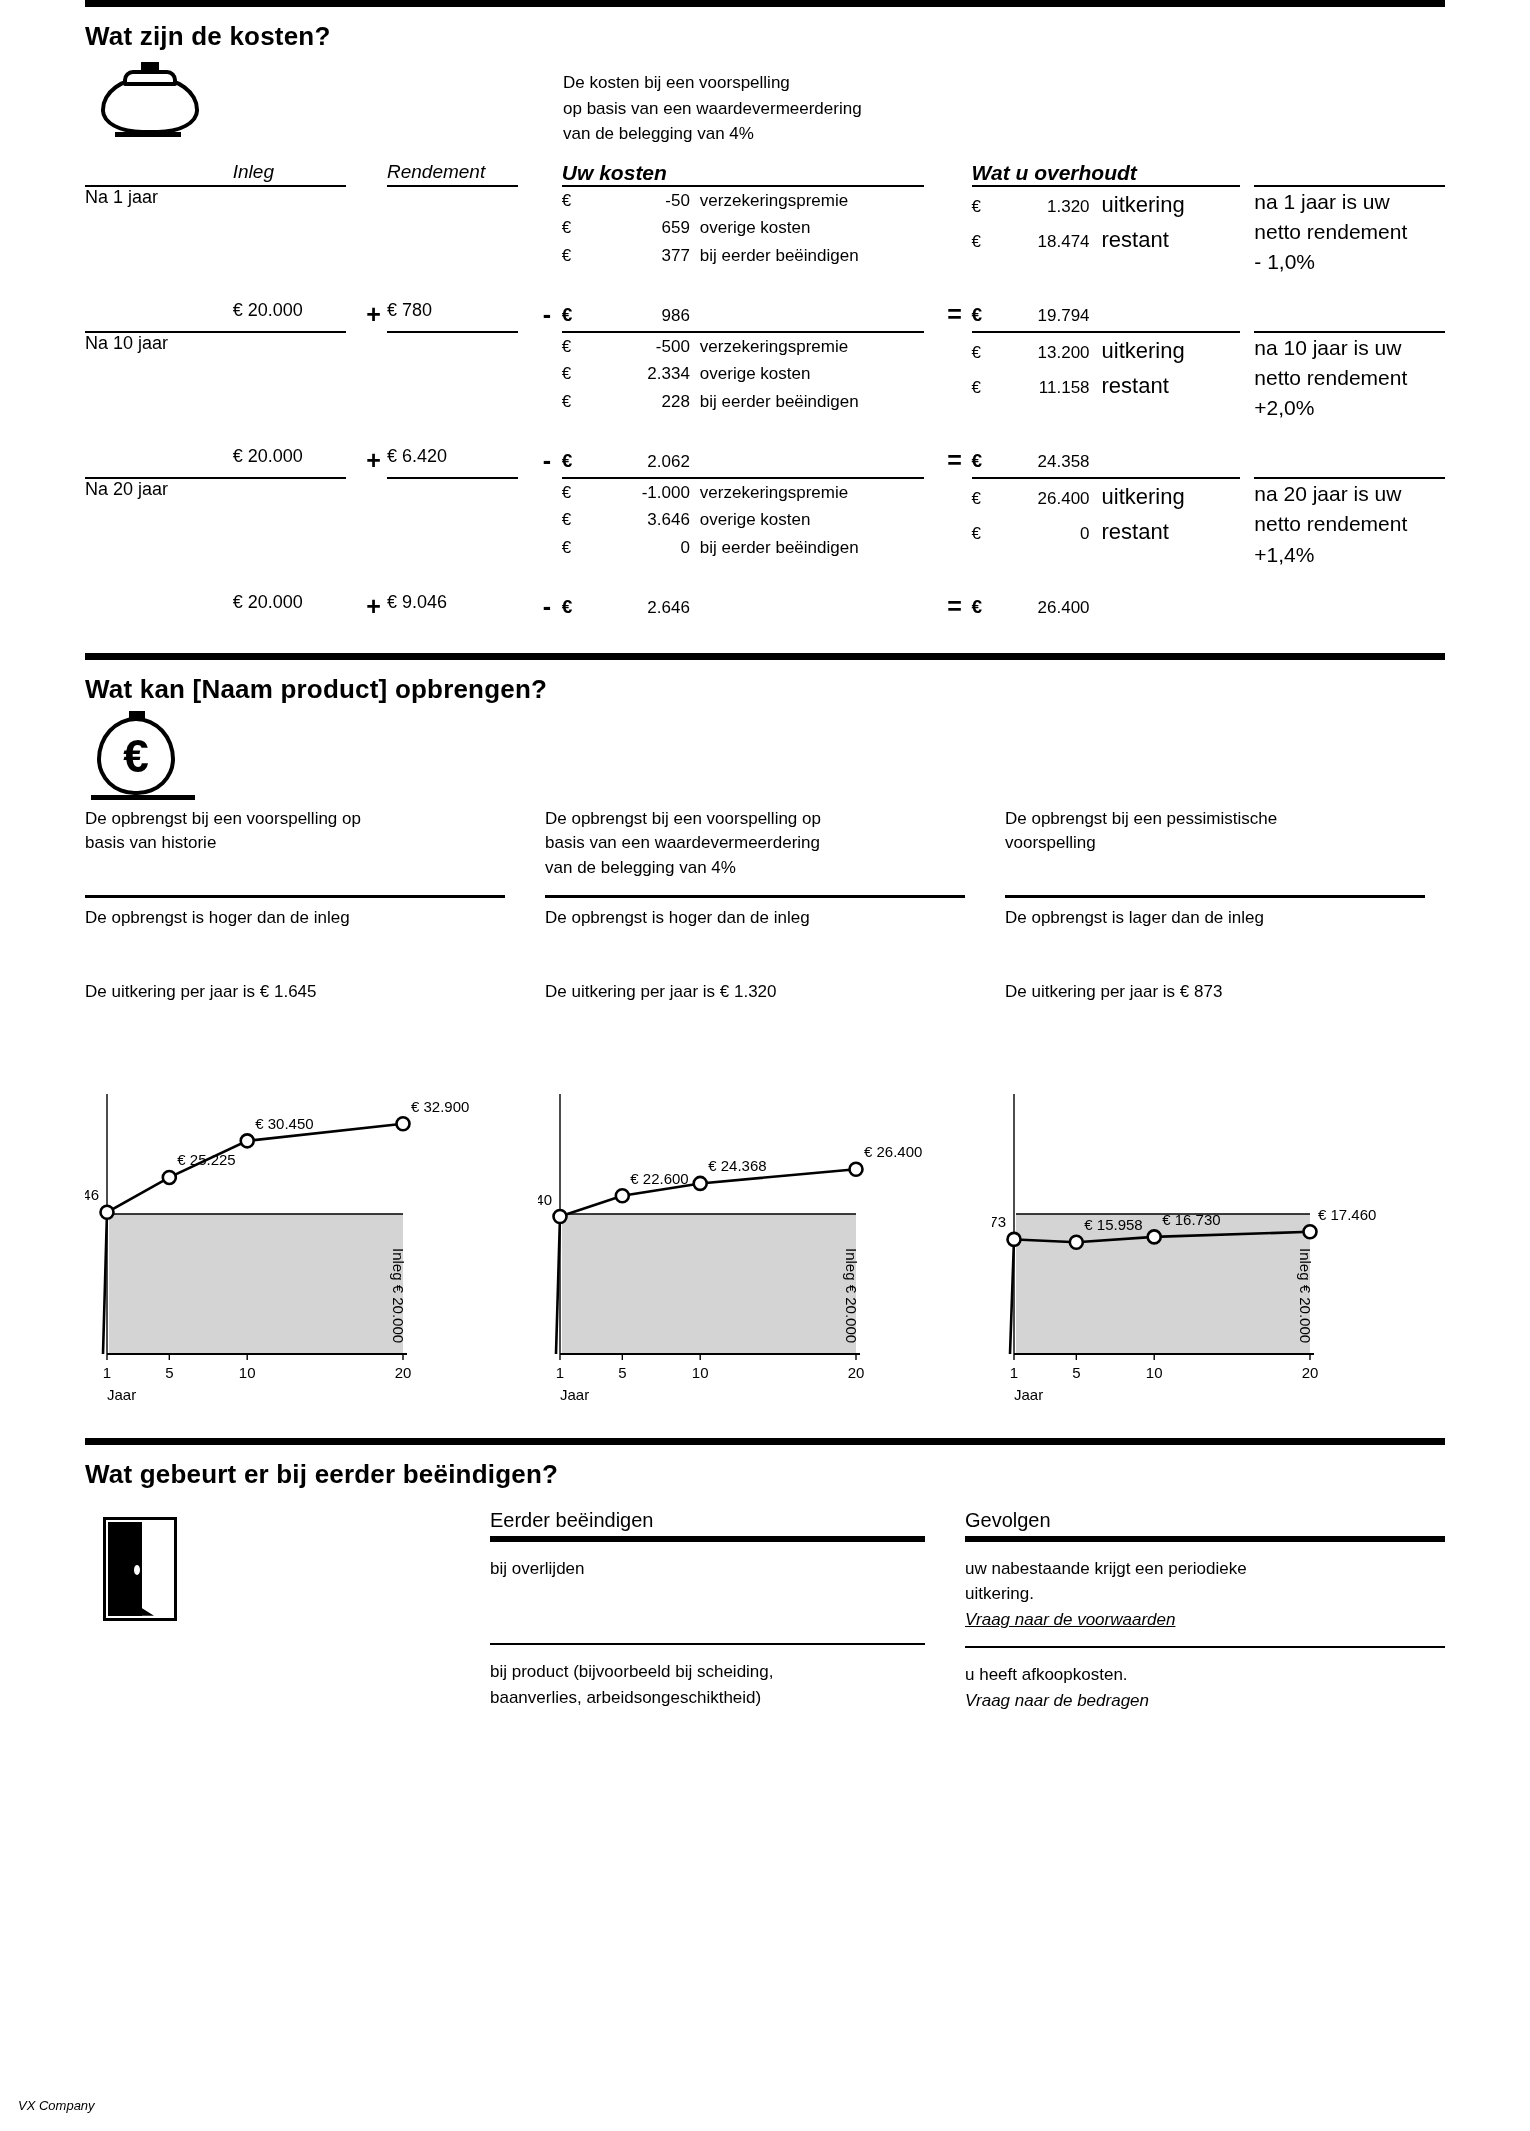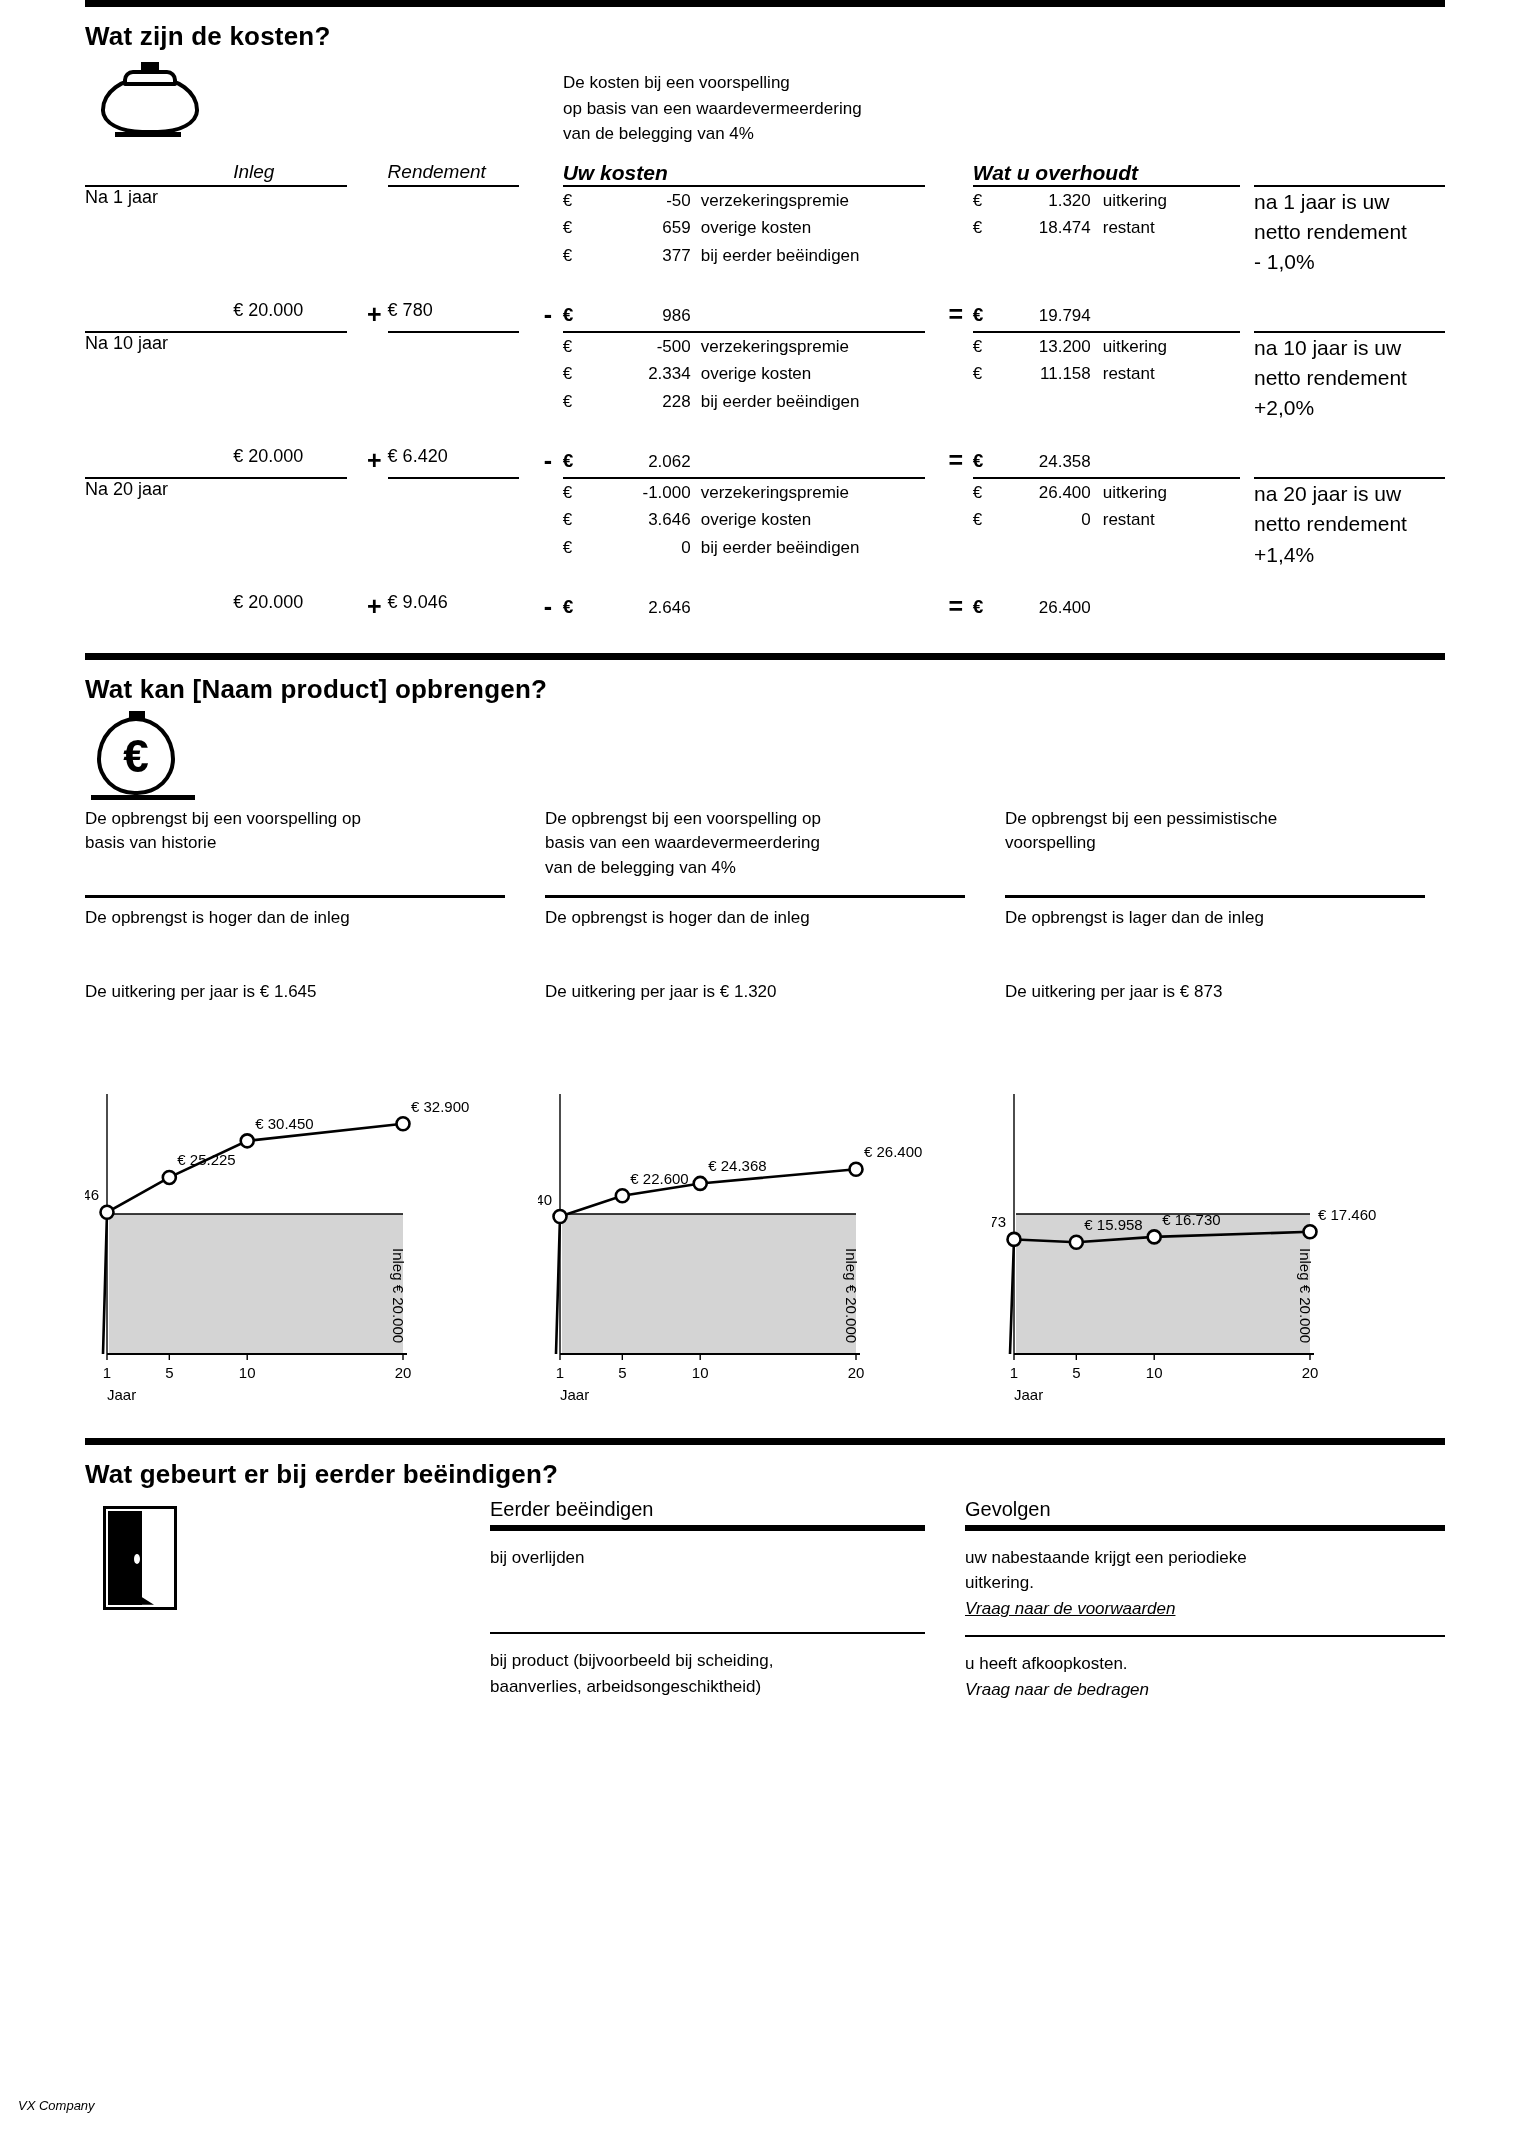--- a/index.html
+++ b/index.html
@@ -85,21 +85,21 @@
   .hdr-small { font-size: 19px; font-weight: normal; }
 
   .money-row { display: flex; align-items: baseline; line-height: 1.62; }
   .money-eur { width: 20px; font-size: 17px; }
   .money-val { flex: 0 0 118px; text-align: right; padding-right: 10px; font-size: 17px; }
   .money-lbl { font-size: 17px; }
 
   .houdt-row { display:flex; align-items: baseline; line-height: 1.62; }
   .houdt-eur { width: 20px; font-size: 17px; }
   .houdt-val { flex: 0 0 110px; text-align: right; padding-right: 12px; font-size: 17px; }
-  .houdt-lbl { font-size: 17px; }
+  .houdt-lbl { font-size: 22px; }
 
   .op { font-size: 25px; font-weight: bold; text-align:center; }
   .period-lbl { font-size: 18px; padding-top: 2px; }
   .note-txt { font-size: 21px; line-height: 1.45; padding-left: 4px; margin-left: 6px; }
 
   .sum-val { font-size: 18px; }
   .tot-eur { font-weight: bold; font-size: 19px; }
 
   
   .cols3 { display: flex; gap: 0px; margin-top: 4px; }
@@ -108,21 +108,21 @@
   .col3 .bar { border-bottom: 3px solid #000; margin: 10px 0 0 0; width: 420px; }
   .col3 .line1 { font-size: 17px; padding-top: 10px; }
   .col3 .line2 { font-size: 17px; padding-top: 54px; }
 
   
   .charts { display:flex; margin-top: 40px; }
   .chart-box { width: 470px; position: relative; height: 390px; }
   .chart-svg { display:block; }
 
   
-  .end-table { display:flex; margin-top: 8px; }
+  .end-table { display:flex; margin-top: 19px; }
   .end-icon-col { width: 475px; }
   .end-c1 { width: 475px; padding-right: 40px; }
   .end-c2 { width: 480px; }
   .end-hdr { font-size: 20px; padding-bottom: 4px; }
   .end-rule-thick { border-bottom: 6px solid #000; }
   .end-rule-thin { border-bottom: 2.5px solid #000; }
   .end-cell { font-size: 17px; line-height: 1.5; padding: 14px 0 14px 0; }
   .ital-ul { font-style: italic; text-decoration: underline; }
   .ital { font-style: italic; }
 

